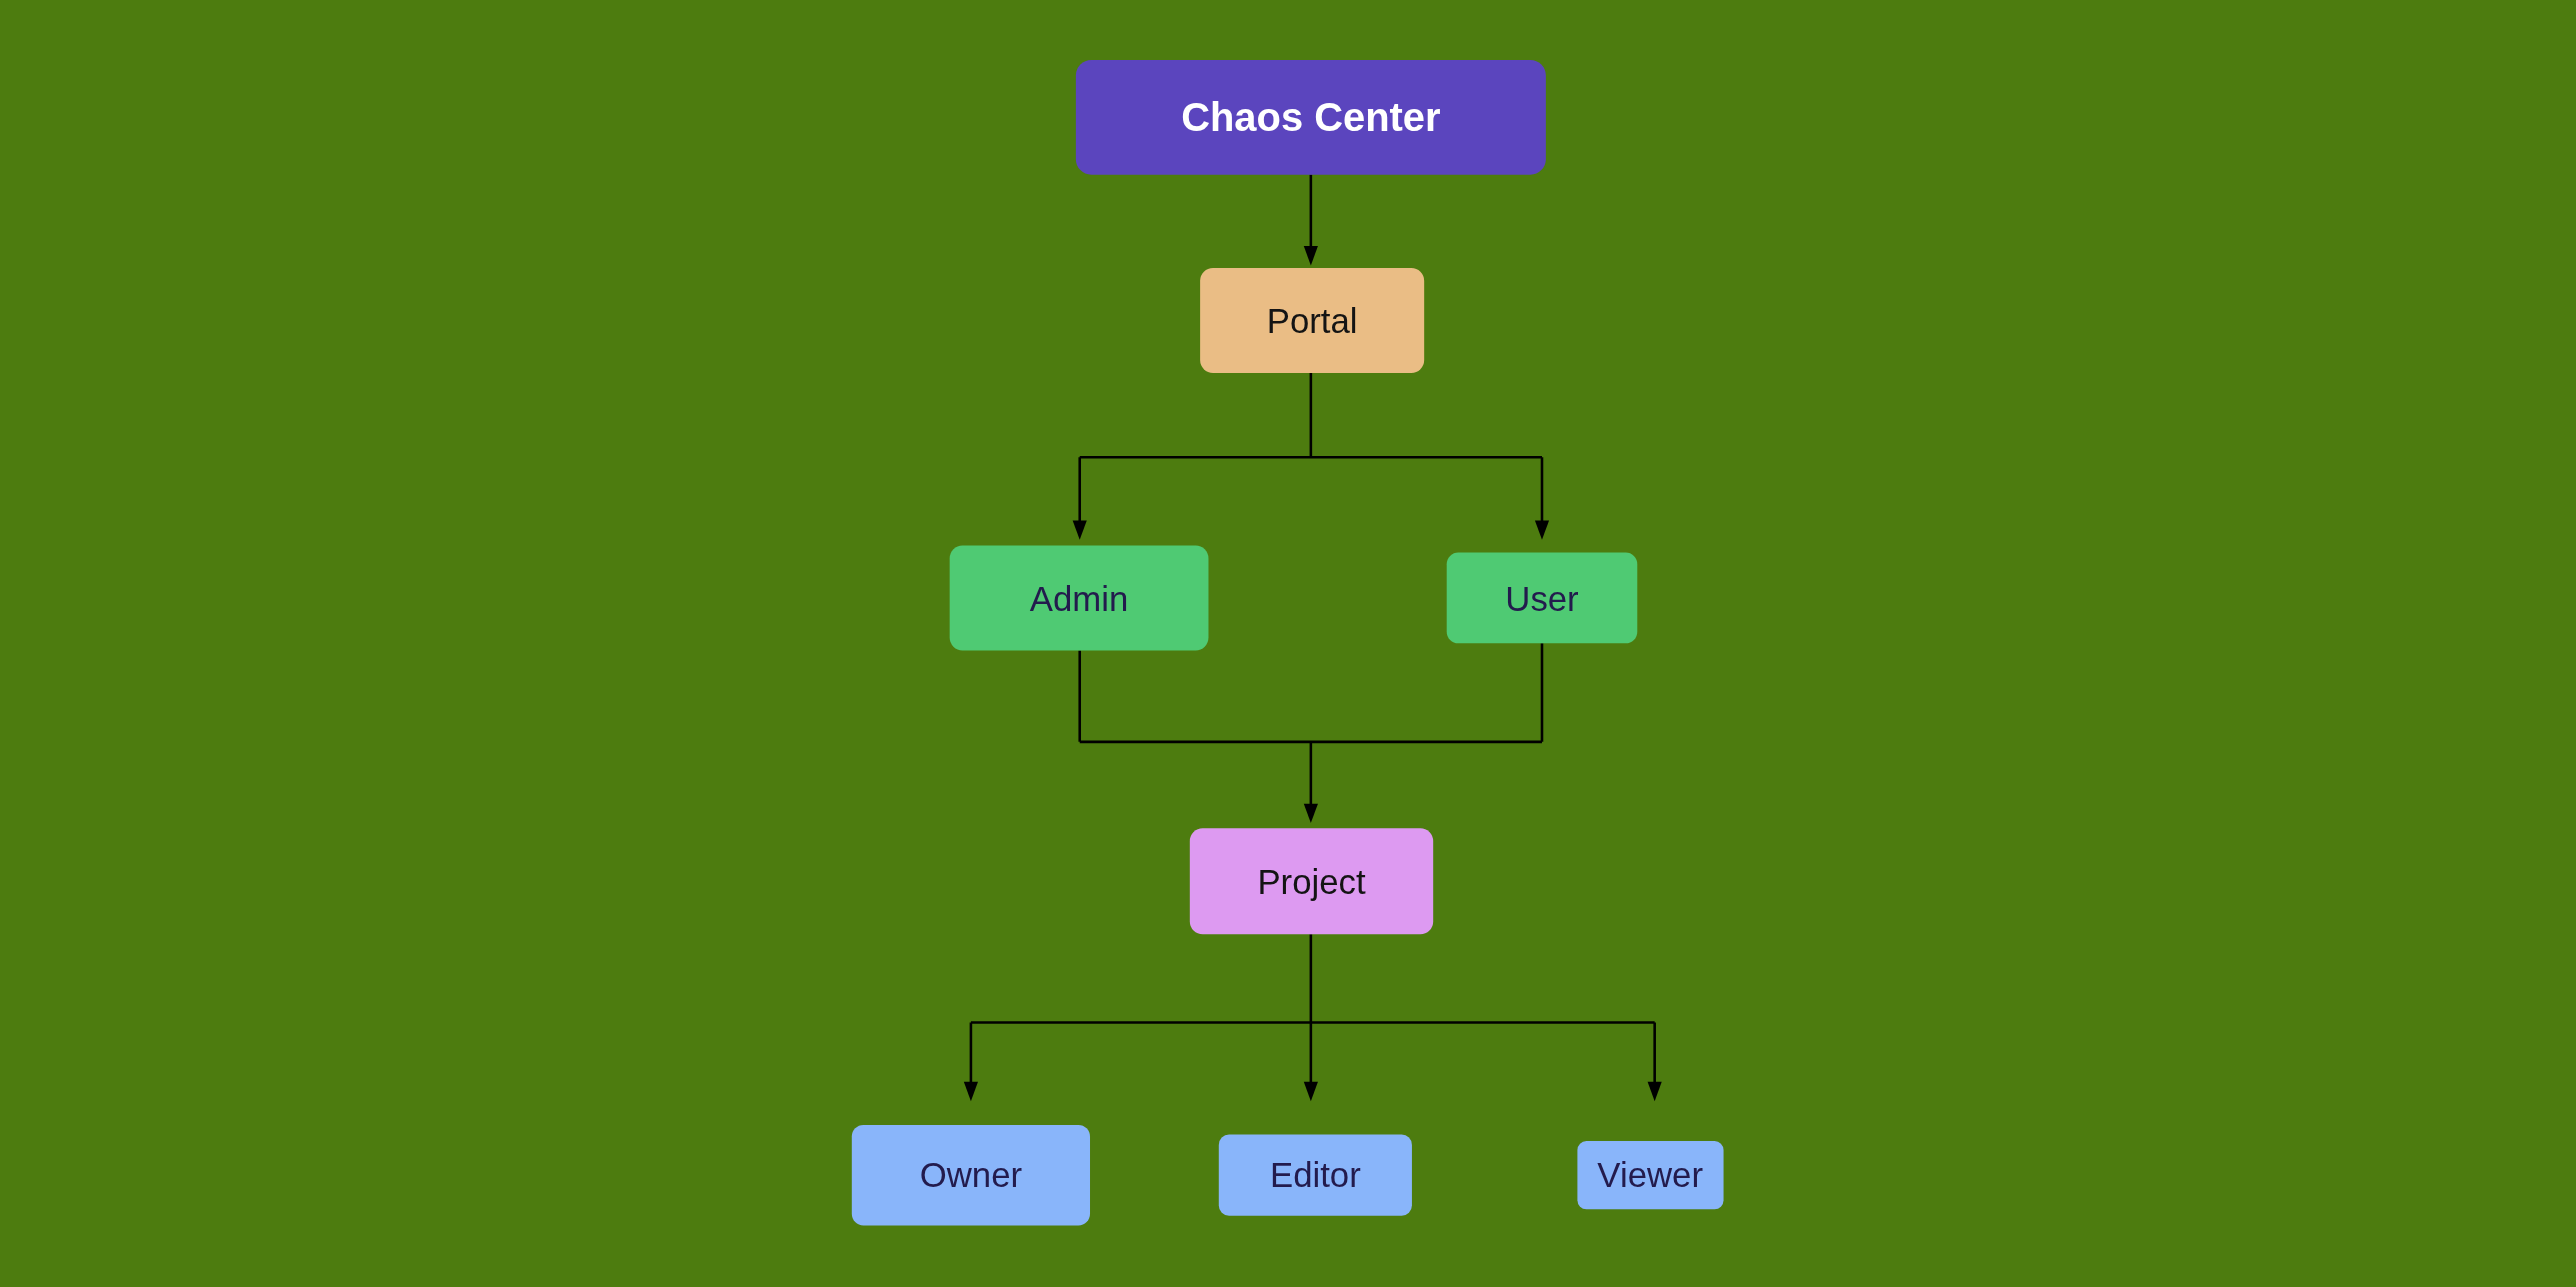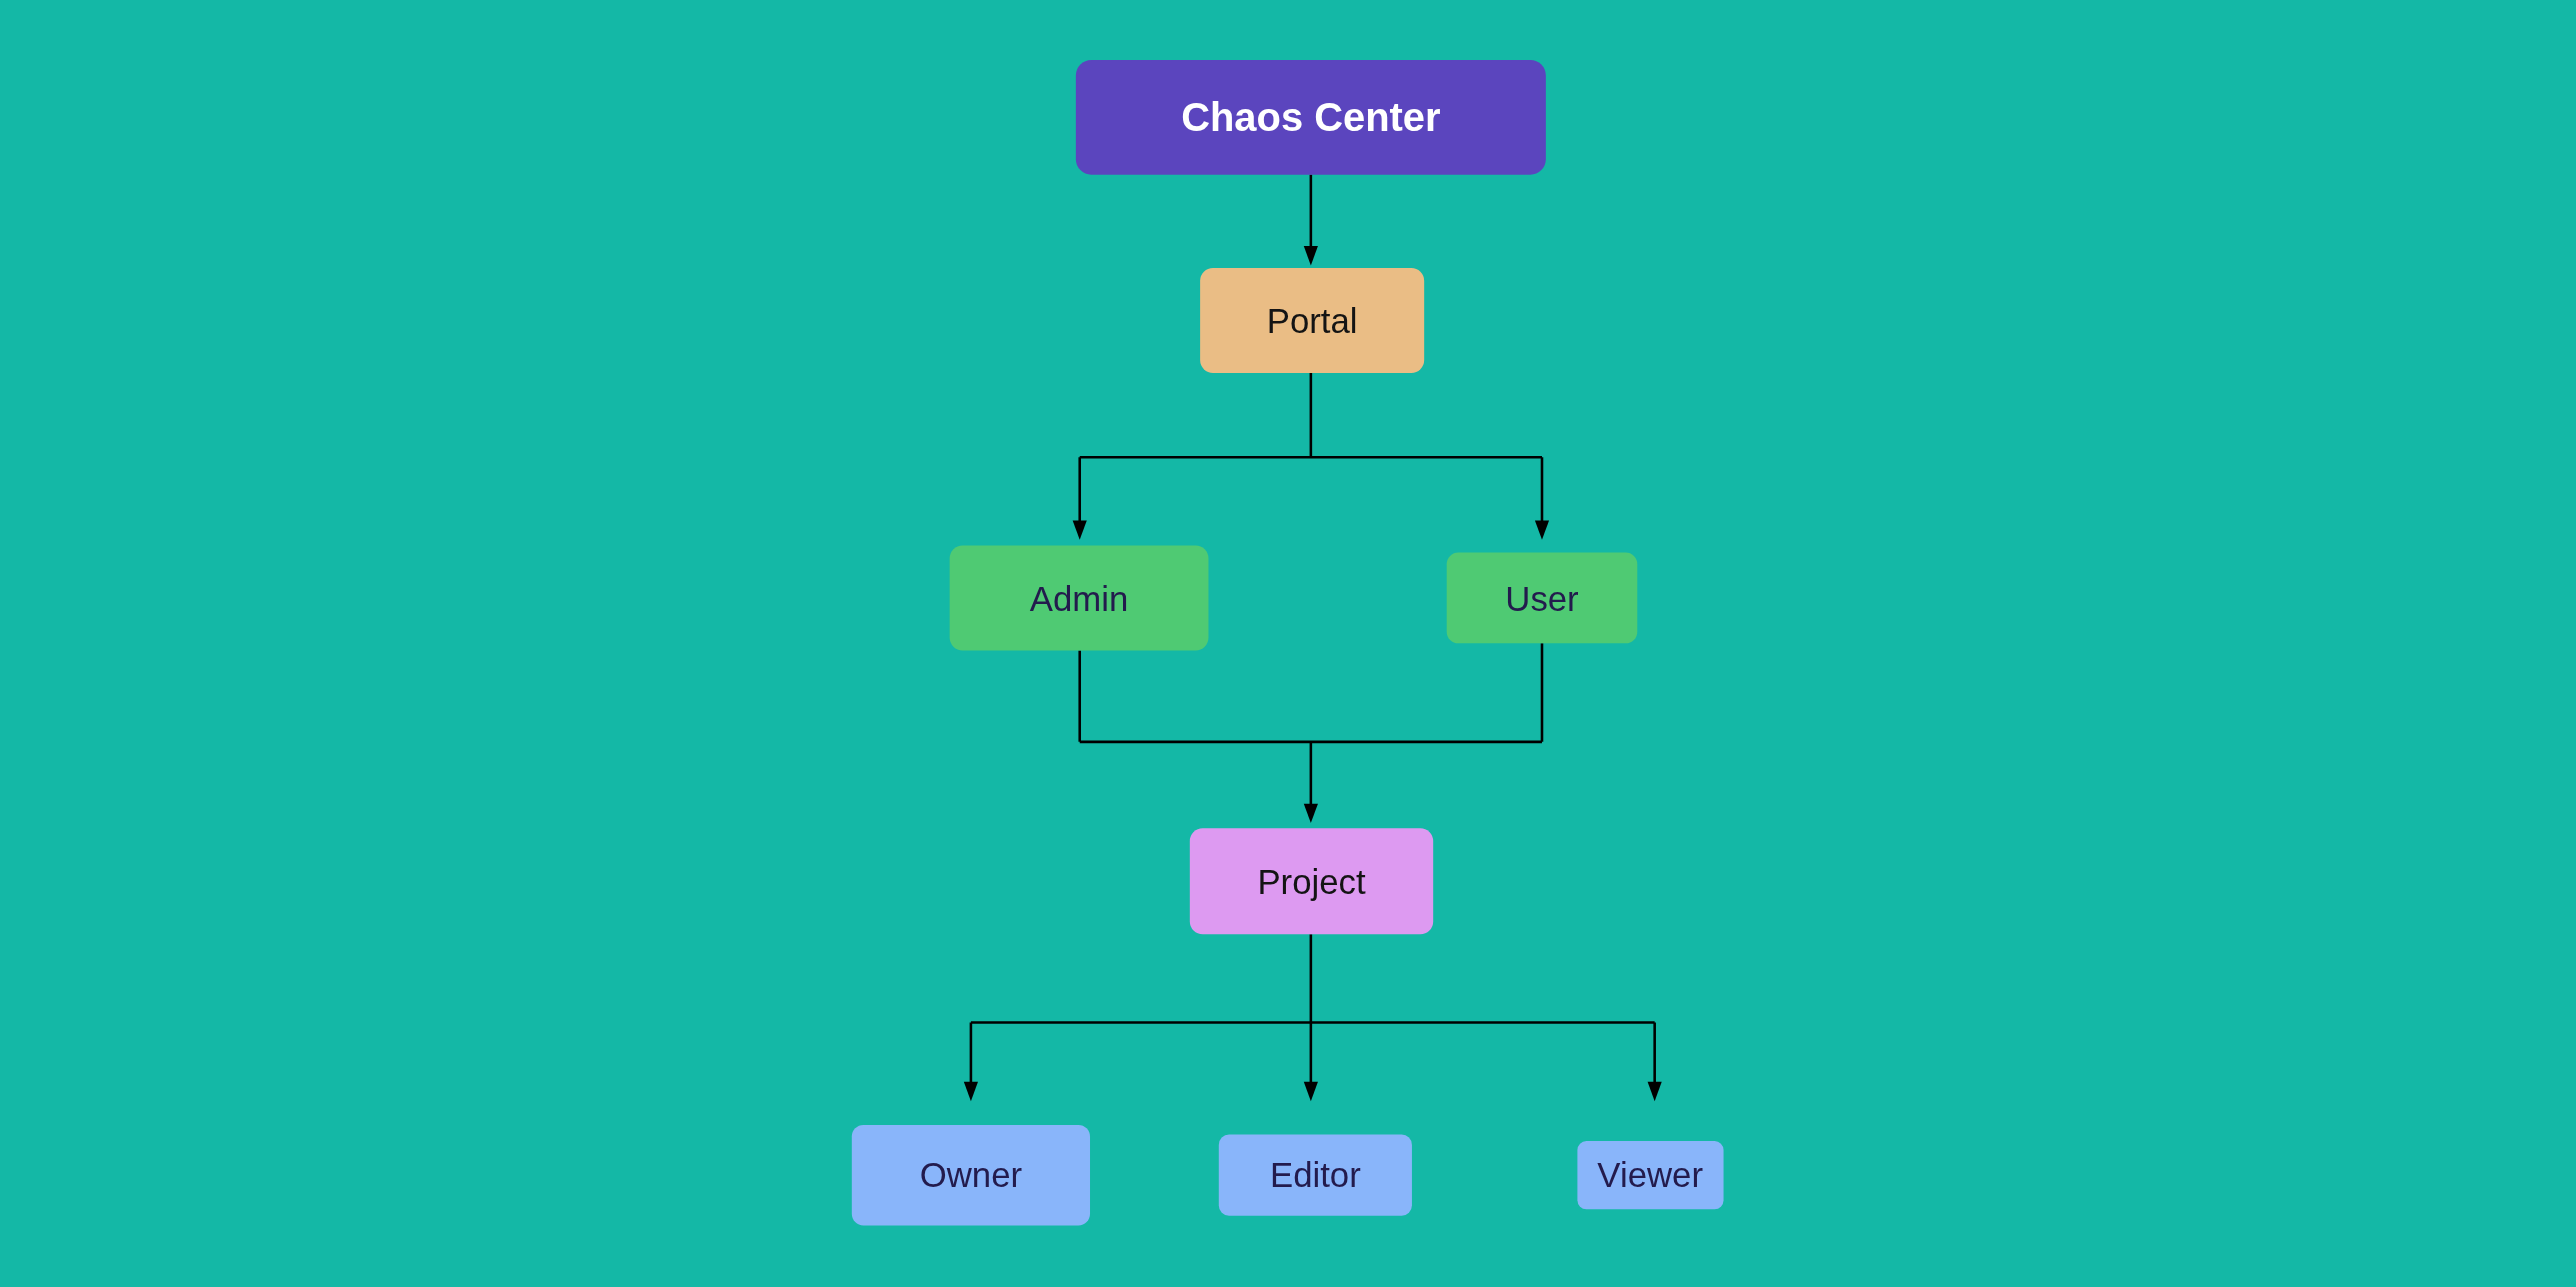--- a/index.html
+++ b/index.html
@@ -7,21 +7,21 @@
     padding: 0;
     width: 2576px;
     height: 1288px;
     background: #ffffff;
     font-family: "Liberation Sans", sans-serif;
   }
   .stage {
     position: relative;
     width: 2576px;
     height: 1288px;
-    background: #14b8a6;
+    background: #4d7c0f;
     overflow: hidden;
   }
   svg { display: block; }
   .edge-path {
     fill: none;
     stroke-width: 4px;
     stroke-linecap: butt;
     stroke-linejoin: miter;
   }
   .node-rect { stroke: none; }

